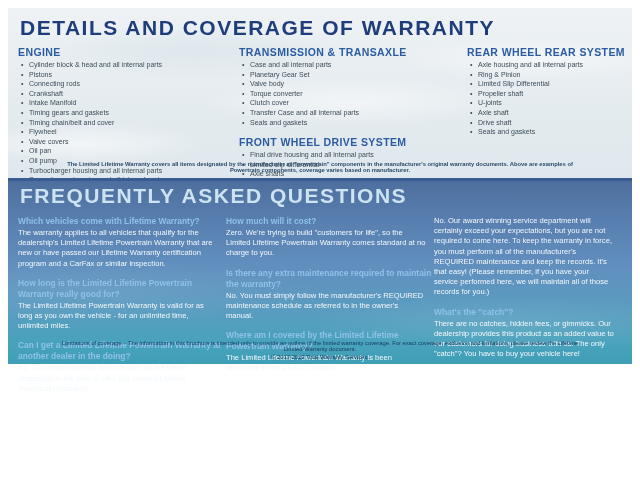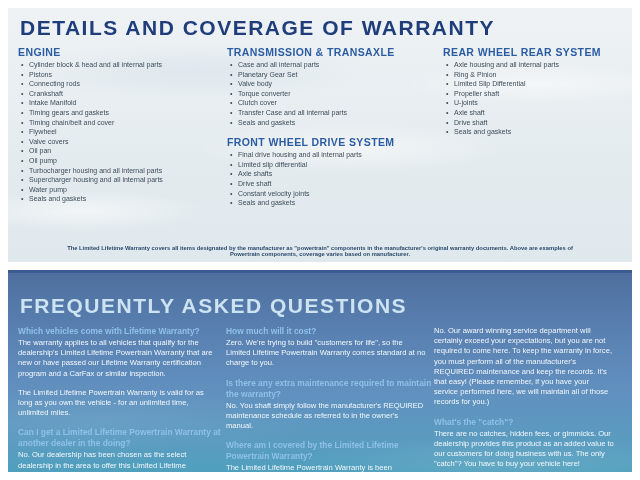--- a/index.html
+++ b/index.html
@@ -10,42 +10,42 @@
   }
   .page {
     width: 640px; height: 480px;
     background: #ffffff;
     padding: 8px;
   }
   .inner { width: 624px; height: 464px; overflow: hidden; }
 
   
   .top-section {
-    height: 254px;
+    height: 170px;
     position: relative;
     background:
       radial-gradient(ellipse 180px 30px at 12% 80%, rgba(255,255,255,.55), rgba(255,255,255,0) 70%),
       radial-gradient(ellipse 220px 35px at 55% 55%, rgba(255,255,255,.5), rgba(255,255,255,0) 70%),
       radial-gradient(ellipse 200px 30px at 85% 30%, rgba(255,255,255,.5), rgba(255,255,255,0) 70%),
       radial-gradient(ellipse 250px 40px at 30% 25%, rgba(214,226,233,.6), rgba(214,226,233,0) 70%),
       linear-gradient(180deg, #eef2f5 0%, #e4ebef 60%, #dfe8ed 100%);
     padding: 6px 10px 0 10px;
   }
   .page-title {
     font-size: 21px;
     font-weight: bold;
     letter-spacing: 1.5px;
     color: #1f3d7a;
     margin: 2px 0 6px 2px;
     white-space: nowrap;
   }
   .cov-columns {
     display: grid;
     grid-template-columns: 205px 212px 183px;
-    column-gap: 4px;
+    column-gap: 16px;
     align-items: start;
   }
   .cov-heading {
     font-size: 10.5px;
     font-weight: bold;
     letter-spacing: 0.4px;
     color: #2b5ca3;
     margin: 0 0 2px 0;
   }
   .cov-list { list-style: none; margin-bottom: 9px; }
@@ -68,29 +68,28 @@
     left: 0; right: 0; bottom: 5px;
     text-align: center;
     font-size: 5.8px;
     font-weight: bold;
     color: #2b4a6b;
     padding: 0 45px;
   }
 
   
   .faq-section {
-    height: 248px;
+    height: 186px;
     position: relative;
     border-top: 3px solid #3a5c92;
     background:
       radial-gradient(ellipse 300px 40px at 80% 78%, rgba(255,255,255,.10), rgba(255,255,255,0) 70%),
       radial-gradient(ellipse 320px 45px at 15% 60%, rgba(255,255,255,.08), rgba(255,255,255,0) 70%),
       linear-gradient(180deg, #4e6f9e 0%, #587fb0 22%, #6190bf 48%, #5a9cc0 70%, #49a2bc 88%, #3f9fb6 100%);
-    padding: 19px 10px 0 10px;
-    margin-top: 8px;
+    padding: 1px 10px 0 10px;
   }
   .faq-title {
     font-size: 21px;
     font-weight: bold;
     letter-spacing: 1.5px;
     color: #cde3f2;
     margin: 2px 0 8px 2px;
     white-space: nowrap;
   }
   .faq-columns {
@@ -191,35 +190,36 @@
 
     <div class="faq-section">
       <div class="faq-title">FREQUENTLY ASKED QUESTIONS</div>
       <div class="faq-columns">
           <div class="faq-col">
             <div class="faq-block">
               <div class="faq-q">Which vehicles come with Lifetime Warranty?</div>
               <div class="faq-a">The warranty applies to all vehicles that qualify for the dealership's Limited Lifetime Powertrain Warranty that are new or have passed our Lifetime Warranty certification program and a CarFax or similar inspection.</div>
             </div>
             <div class="faq-block">
+              <div class="faq-q">How long is the Limited Lifetime Powertrain Warranty really good for?</div>
               <div class="faq-a">The Limited Lifetime Powertrain Warranty is valid for as long as you own the vehicle - for an unlimited time, unlimited miles.</div>
             </div>
             <div class="faq-block">
               <div class="faq-q">Can I get a Limited Lifetime Powertrain Warranty at another dealer in the doing?</div>
               <div class="faq-a">No. Our dealership has been chosen as the select dealership in the area to offer this Limited Lifetime Powertrain Warranty.</div>
             </div>
           </div>
           <div class="faq-col">
             <div class="faq-block">
               <div class="faq-q">How much will it cost?</div>
               <div class="faq-a">Zero. We're trying to build "customers for life", so the Limited Lifetime Powertrain Warranty comes standard at no charge to you.</div>
             </div>
             <div class="faq-block">
               <div class="faq-q">Is there any extra maintenance required to maintain the warranty?</div>
-              <div class="faq-a">No. You shaft simply follow the manufacturer's REQUIRED maintenance schedule as referred to in the owner's manual.</div>
+              <div class="faq-a">No. You must simply follow the manufacturer's REQUIRED maintenance schedule as referred to in the owner's manual.</div>
             </div>
             <div class="faq-block">
               <div class="faq-q">Where am I covered by the Limited Lifetime Powertrain Warranty?</div>
               <div class="faq-a">The Limited Lifetime Powertrain Warranty is been anywhere in the USA or Canada.</div>
             </div>
           </div>
           <div class="faq-col">
             <div class="faq-block">
               <div class="faq-a">No. Our award winning service department will certainly exceed your expectations, but you are not required to come here. To keep the warranty in force, you must perform all of the manufacturer's REQUIRED maintenance and keep the records. It's that easy! (Please remember, if you have your service performed here, we will maintain all of those records for you.)</div>
             </div>

